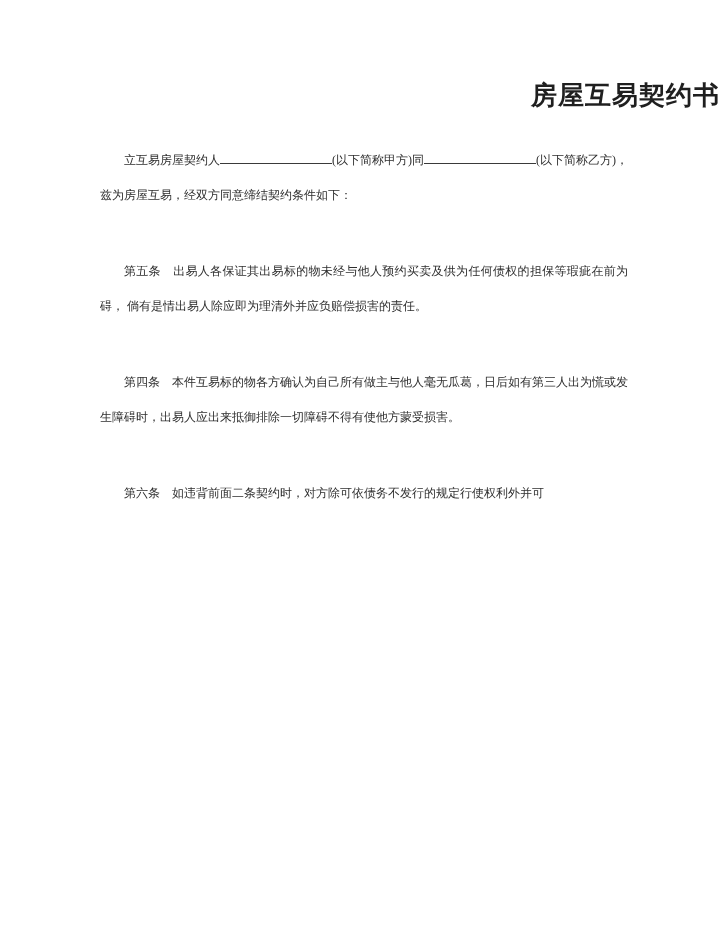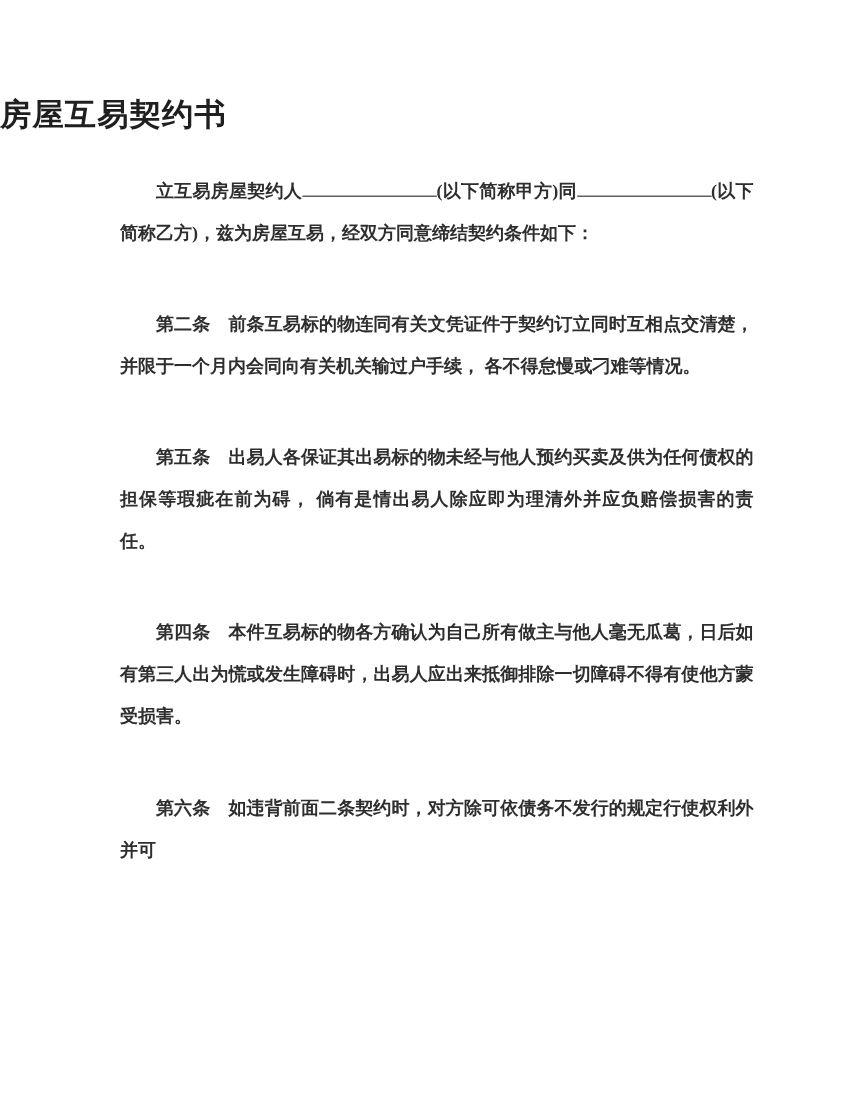--- a/index.html
+++ b/index.html
@@ -19,53 +19,51 @@
     width: 720px;
     height: 931px;
     padding-top: 80px;
     background: #ffffff;
   }
   .doc-title {
     margin: 0 0 32px 0;
     font-size: 26px;
     line-height: 31px;
     font-weight: bold;
-    text-align: left;
+    text-align: right;
     letter-spacing: 1px;
     color: #1f1f1f;
   }
   .doc-body {
     width: 528px;
     margin-left: 100px;
   }
   .para {
     margin: 0 0 41px 0;
-    font-size: 15px;
+    font-size: 12px;
     line-height: 35px;
     text-indent: 2em;
     text-align: justify;
     color: #2e2e2e;
     word-break: break-all;
-    font-weight: bold;
   }
   .para:last-child {
     margin-bottom: 0;
   }
   .blank {
     display: inline-block;
     height: 14px;
     border-bottom: 1px solid #3a3a3a;
     vertical-align: baseline;
   }
 </style>
 </head>
 <body>
 
 <div class="page">
   <h1 class="doc-title">房屋互易契约书</h1>
   <div class="doc-body" id="doc-body">
       <p class="para">立互易房屋契约人<span class="blank" style="width: 112px;"></span>(以下简称甲方)同<span class="blank" style="width: 112px;"></span>(以下简称乙方)，兹为房屋互易，经双方同意缔结契约条件如下：</p>
-      <p class="para">第二条　前条互易标的物连同有关文凭证件于契约订立同时互相点交清楚，并限于一个月内会同向有关机关输过户手续， 各不得怠慢或刁难等情况。</p>
       <p class="para">第五条　出易人各保证其出易标的物未经与他人预约买卖及供为任何债权的担保等瑕疵在前为碍， 倘有是情出易人除应即为理清外并应负赔偿损害的责任。</p>
       <p class="para">第四条　本件互易标的物各方确认为自己所有做主与他人毫无瓜葛，日后如有第三人出为慌或发生障碍时，出易人应出来抵御排除一切障碍不得有使他方蒙受损害。</p>
       <p class="para">第六条　如违背前面二条契约时，对方除可依债务不发行的规定行使权利外并可</p>
     </div>
 </div>
 
 </body></html>

